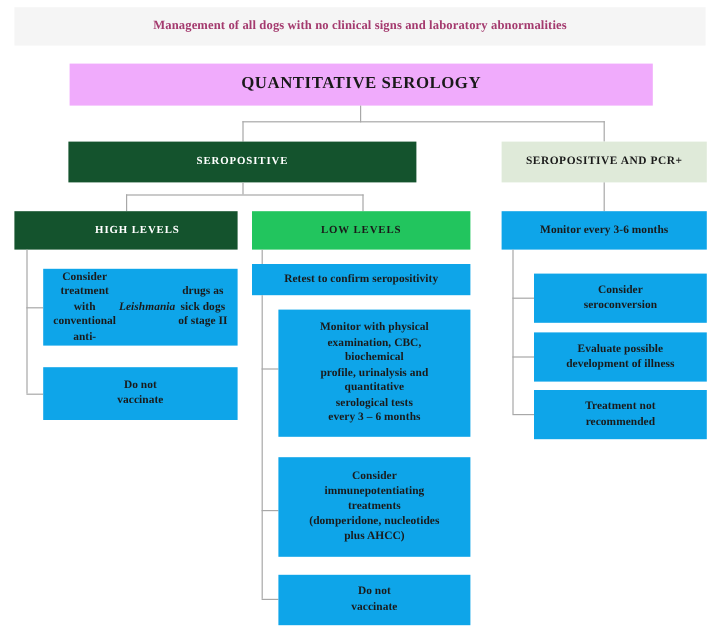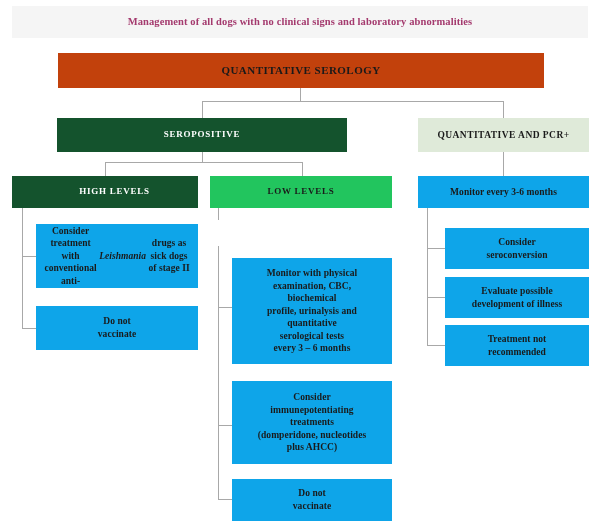--- a/index.html
+++ b/index.html
@@ -39,23 +39,23 @@
 
   
   .n-title {
     background: #f5f5f5;
     color: #a43a6e;
     font-size: 10.5px;
     font-weight: bold;
     letter-spacing: .1px;
   }
   .n-header {
-    background: #c2410c;
+    background: #f0abfc;
     color: #1a1a1a;
-    font-size: 11px;
+    font-size: 14px;
     font-weight: bold;
     letter-spacing: .45px;
   }
   .n-plum {
     background: #14532d;
     color: #ffffff;
     font-size: 9px;
     font-weight: bold;
     letter-spacing: .75px;
   }
@@ -103,21 +103,21 @@
   <div class="line v" style="left:300px; top:88px; height:14px;"></div>
 
   <div class="line h" style="left:202px; top:101px; width:302px;"></div>
 
   <div class="line v" style="left:202px; top:101px; height:17px;"></div>
 
   <div class="line v" style="left:503px; top:101px; height:17px;"></div>
 
   <div class="node n-plum" style="left:57px; top:118px; width:290px; height:34px;">SEROPOSITIVE</div>
 
-  <div class="node n-green" style="left:418px; top:118px; width:171px; height:34px;">QUANTITATIVE AND PCR+</div>
+  <div class="node n-green" style="left:418px; top:118px; width:171px; height:34px;">SEROPOSITIVE AND PCR+</div>
 
   <div class="line v" style="left:202px; top:152px; height:10px;"></div>
   <div class="line h" style="left:105px; top:162px; width:198px;"></div>
   <div class="line v" style="left:105px; top:162px; height:14px;"></div>
   <div class="line v" style="left:302px; top:162px; height:14px;"></div>
 
   <div class="line v" style="left:503px; top:152px; height:24px;"></div>
 
   <div class="node n-plum" style="left:12px; top:176px; width:186px; height:32px;padding-left:25px;">HIGH LEVELS</div>
 
@@ -132,20 +132,21 @@
   <div class="node n-box" style="left:36px; top:224px; width:162px; height:64px;">Consider treatment with
 conventional
 anti-<em>Leishmania</em> drugs as
 sick dogs of stage II</div>
 
   <div class="node n-box" style="left:36px; top:306px; width:162px; height:44px;">Do not
 vaccinate</div>
 
   <div class="line v" style="left:218px; top:208px; height:12px;"></div>
 
+  <div class="node n-box" style="left:210px; top:220px; width:182px; height:26px;">Retest to confirm seropositivity</div>
 
   <div class="line v" style="left:218px; top:246px; height:253px;"></div>
   <div class="line h" style="left:218px; top:307px; width:14px;"></div>
   <div class="line h" style="left:218px; top:425px; width:14px;"></div>
   <div class="line h" style="left:218px; top:499px; width:14px;"></div>
 
   <div class="node n-box" style="left:232px; top:258px; width:160px; height:106px;">Monitor with physical
 examination, CBC,
 biochemical
 profile, urinalysis and

